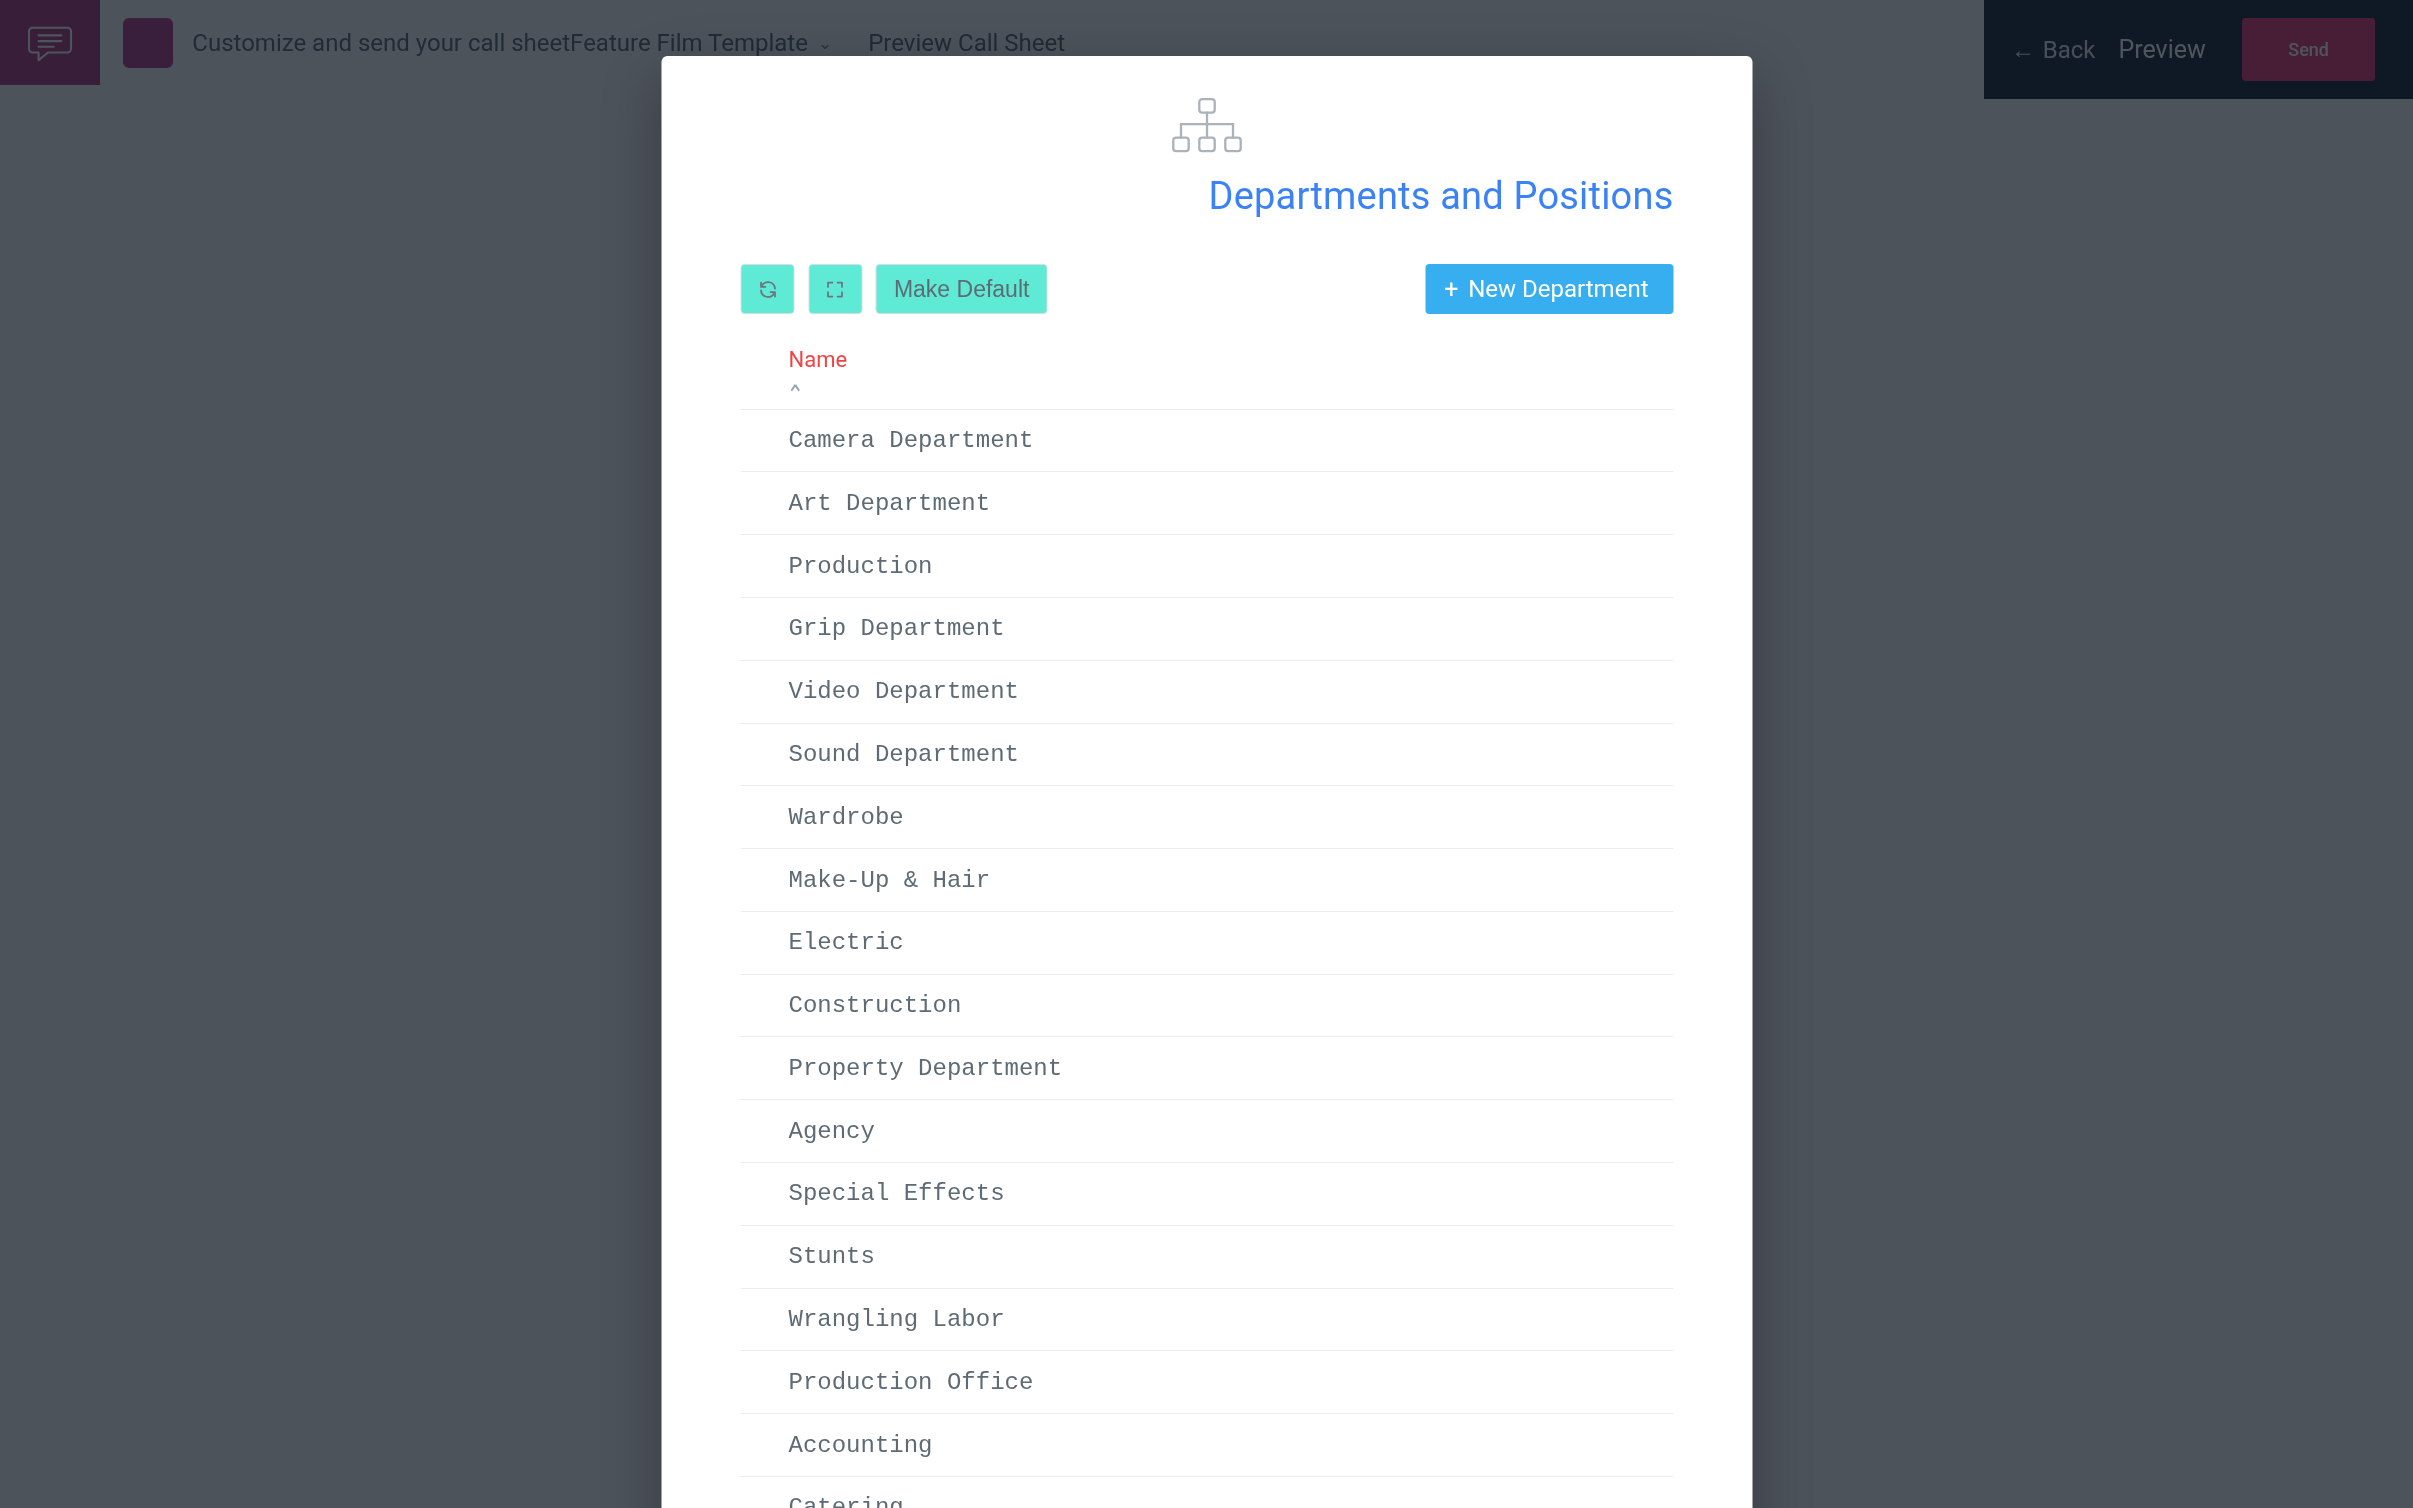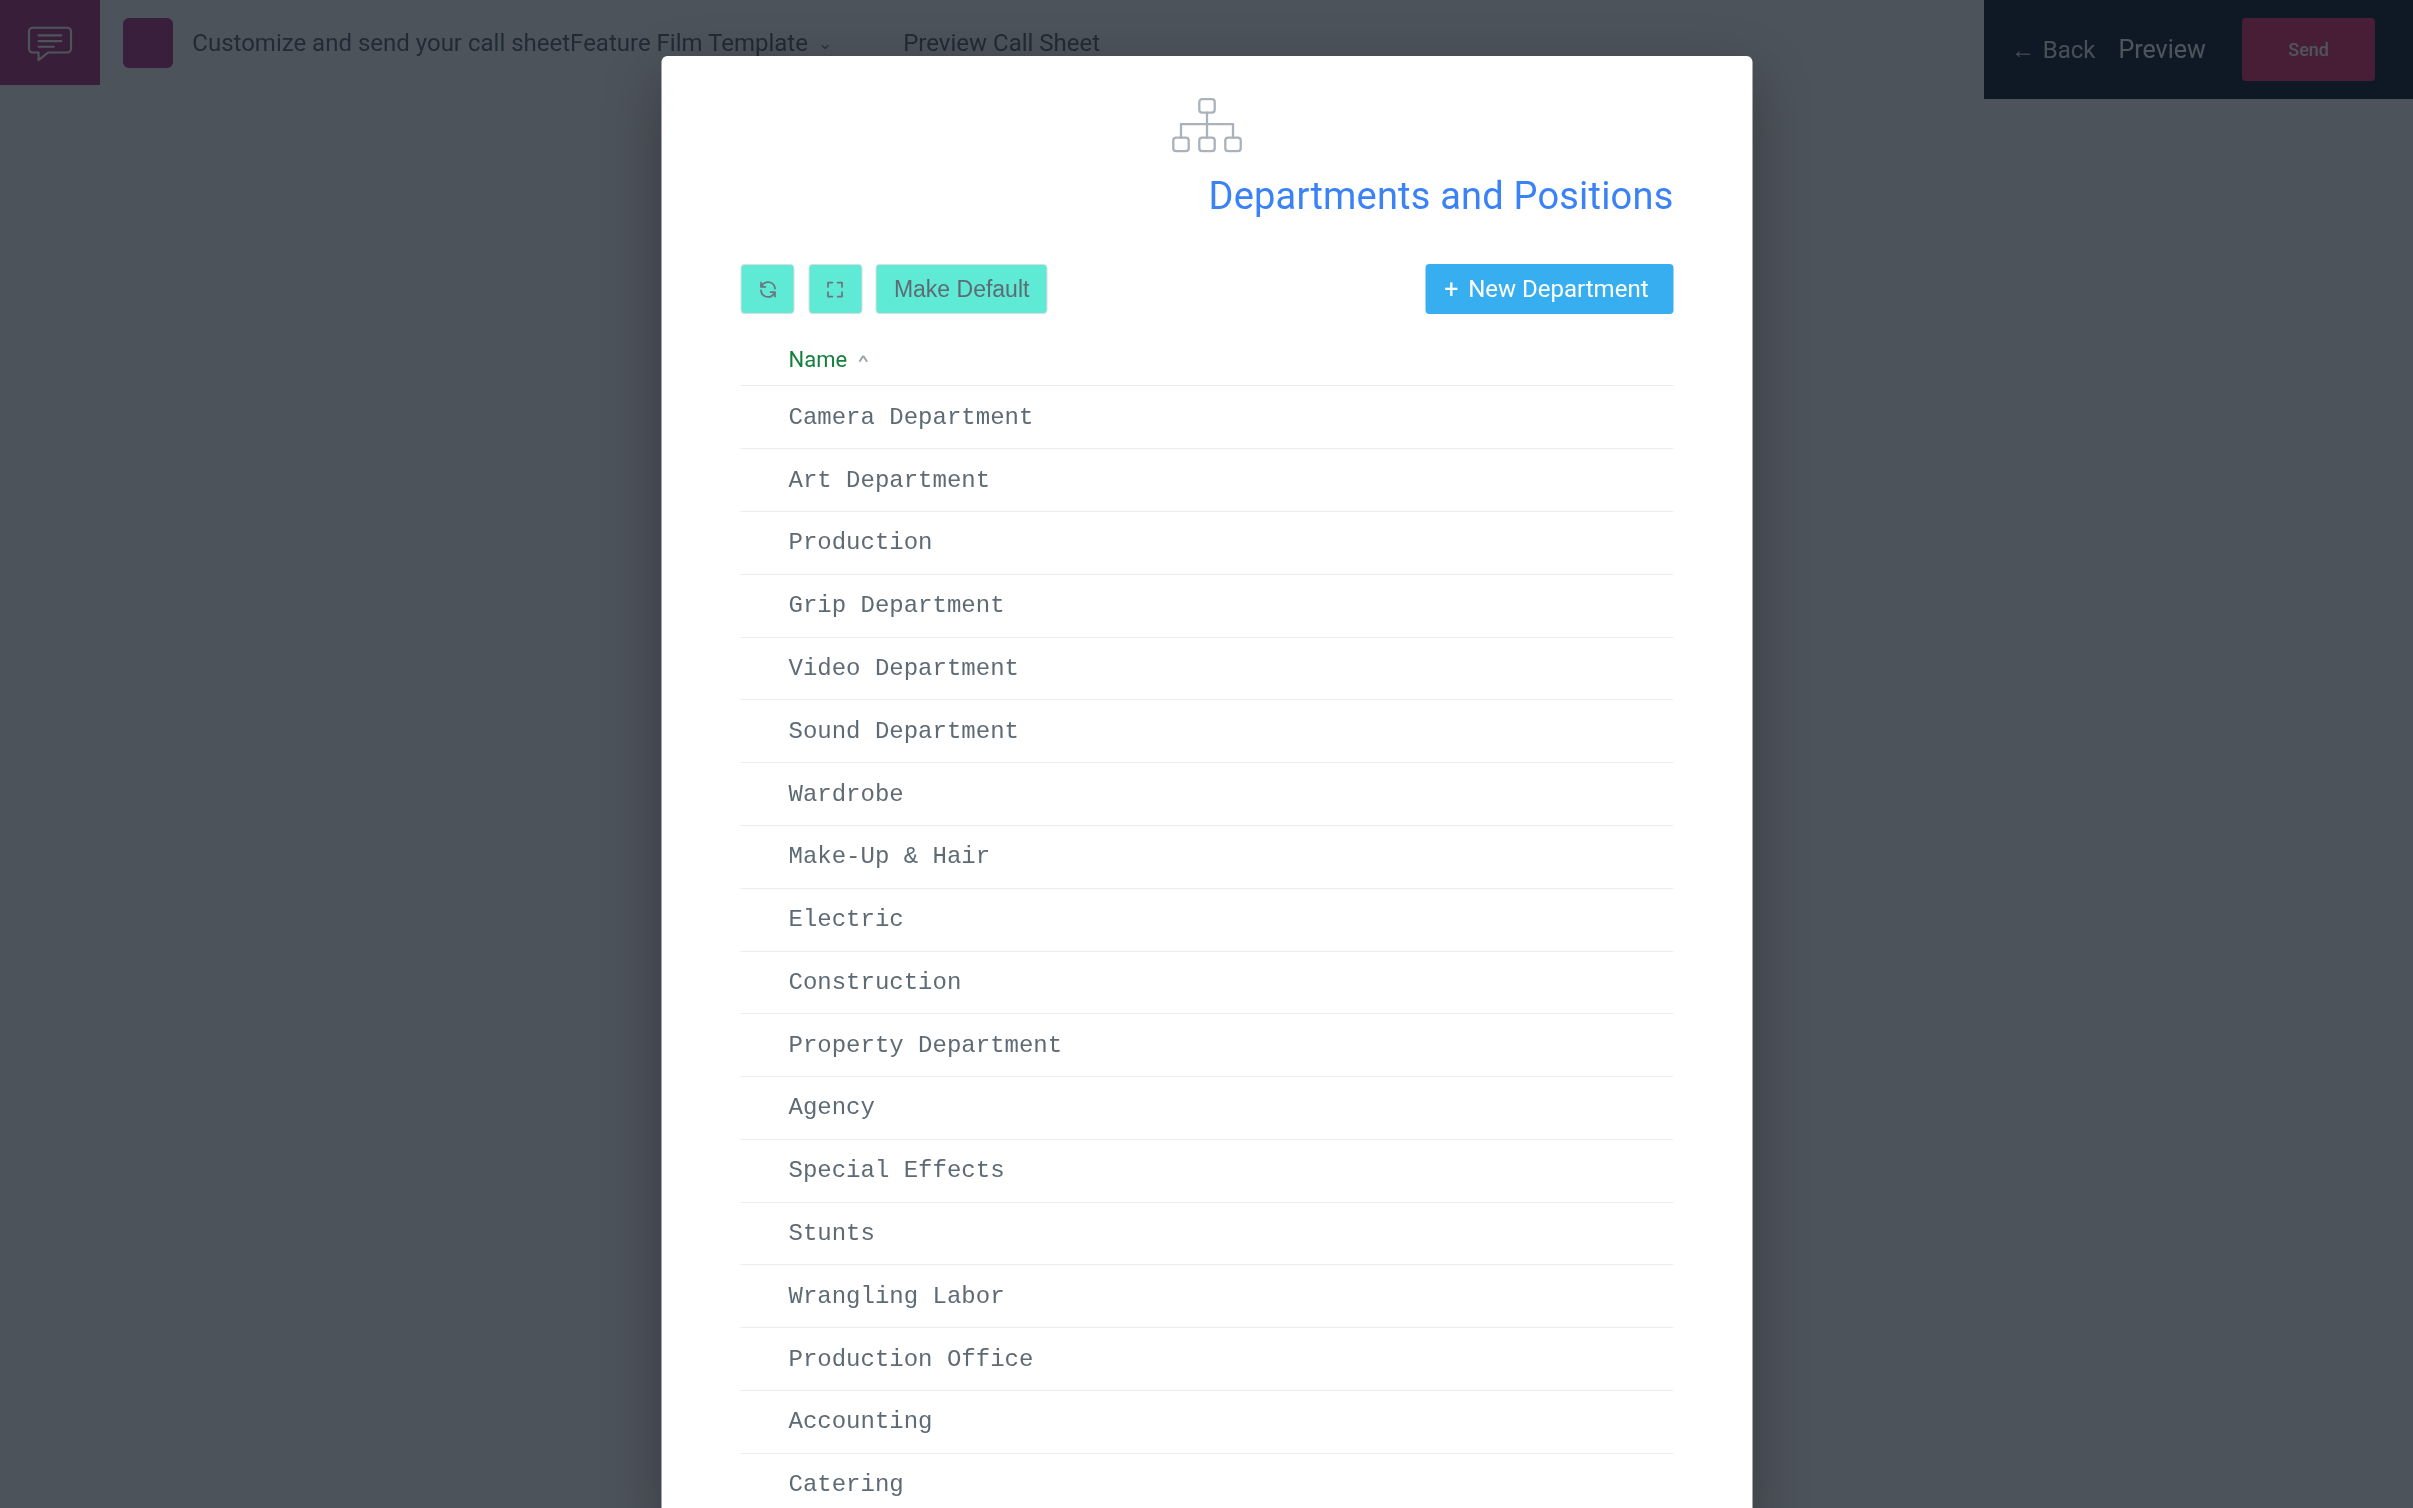--- a/index.html
+++ b/index.html
@@ -50,21 +50,21 @@
     width: 50px; height: 50px;
     background: #b4438a;
     border-radius: 5.8px;
     margin-right: 19.3px;
     display:flex; align-items:center; justify-content:center;
     color:#fff; font-size:11.6px; font-weight:600;
   }
   .topbar .title { color: #5e6b75; font-size: 24px; }
 
   .topbar .spacer { flex: 1; }
-  .topbar .tmpl { display: flex; align-items: center; gap: 9.7px; color:#5e6b75; margin-right: 71px; text-align: right; }
+  .topbar .tmpl { display: flex; align-items: center; gap: 9.7px; color:#5e6b75; margin-right: 36px; text-align: right; }
   .topbar .tmpl .chev { font-size: 17.4px; color:#7b868f; }
   .topbar .preview { color:#5e6b75; }
 
   .page-body {
     flex: 1;
     background: #fbfbfc;
   }
 
   
   .bottombar {
@@ -180,26 +180,27 @@
     cursor: pointer;
   }
   .new-btn .plus { font-size: 25px; line-height: 1; }
 
   
   .table {
     margin-top: 21px;
   }
   .thead {
     display: flex;
-    align-items: center;
+    align-items: flex-start;
     padding: 11.6px 0 13.5px 48px;
-    color: #15803d;
+    color: #ef4444;
     font-size: 22px;
     border-bottom: 1px solid #e7eaec;
     gap: 9.7px;
+    flex-direction: column;
   }
   .thead .sort {
     display: inline-flex;
     align-items: center;
   }
   .thead .sort svg { width: 13.5px; height: 13.5px; }
   .thead .sort svg * { stroke: #9aa4ad; stroke-width: 2; fill: none; }
 
   .row {
     display: flex;

